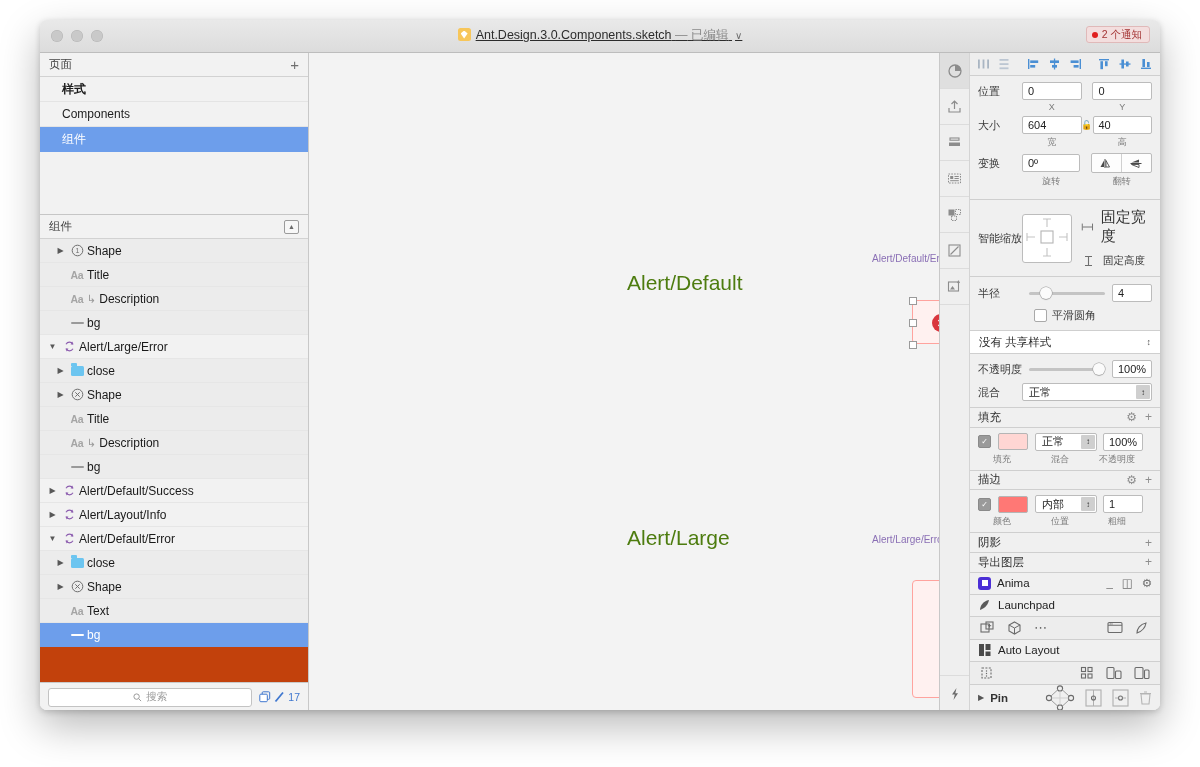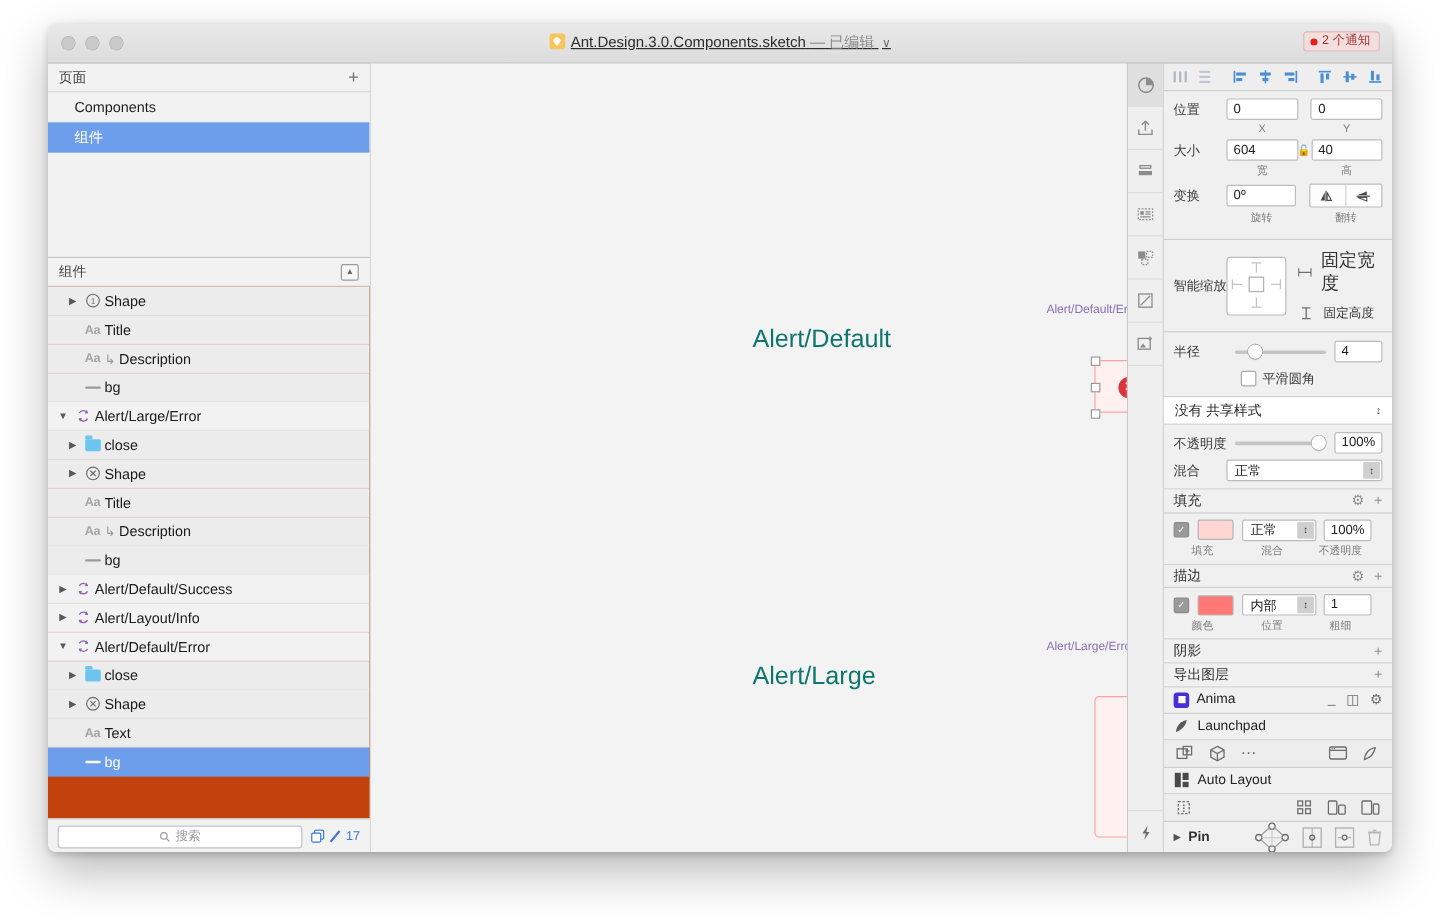--- a/index.html
+++ b/index.html
@@ -61,21 +61,21 @@
   .layer.sel .dash{background:#fff;}
 
   
   .srch{height:28px;display:flex;align-items:center;gap:7px;padding:0 8px;background:#f2f2f2;border-top:1px solid #c9c9c9;}
   .srch .field{flex:1;height:17px;border:1px solid #c3c3c3;border-radius:3px;background:#fff;
       display:flex;align-items:center;justify-content:center;gap:4px;font-size:10.5px;color:#9a9a9a;}
   .srch .cnt{display:flex;align-items:center;gap:3px;font-size:10.5px;color:#3f77cf;}
 
   
   .artlabel{position:absolute;font-size:10px;color:#8a6fb5;}
-  .arttitle{position:absolute;font-size:21px;color:#0f766e;}
+  .arttitle{position:absolute;font-size:21px;color:#4d7c0f;}
   .alert{position:absolute;background:#fff1f0;border:1px solid #ffa39e;border-radius:4px;box-sizing:border-box;}
   .alert .ic{position:absolute;}
   .a-sm{left:603px;top:247px;width:360px;height:44px;}
   .a-sm .ic{left:19px;top:13px;width:18px;height:18px;border-radius:50%;background:#d9363e;
       display:flex;align-items:center;justify-content:center;color:#fff;font-size:11px;line-height:1;}
   .a-lg{left:603px;top:527px;width:360px;height:118px;}
   .handle{position:absolute;width:6px;height:6px;background:#fff;border:1px solid #9a9a9a;}
 
   
   .rail-btn{height:35px;display:flex;align-items:center;justify-content:center;border-bottom:1px solid #dcdcdc;color:#8c8c8c;}
@@ -152,20 +152,23 @@
   </div>
 
   <div class="body">
 
     <div class="leftpane">
       <div class="pane-head">
         <span>页面</span>
         <span class="plus">+</span>
       </div>
       <div class="pages">
+        <div class="page-row bold">
+            <span>样式</span>
+          </div>
         <div class="page-row">
             <span>Components</span>
           </div>
         <div class="page-row sel">
             <span>组件</span>
           </div>
       </div>
 
       <div class="pane-head">
         <span>组件</span>
@@ -349,21 +352,21 @@
       <div class="arttitle" style="left:318px;top:218px;">Alert/Default</div>
       <div class="artlabel" style="left:563px;top:200px;">Alert/Default/Error</div>
       <div class="alert a-sm">
         <div class="ic">✕</div>
 
       </div>
       <div class="handle" style="left:600px;top:244px;"></div>
       <div class="handle" style="left:600px;top:266px;"></div>
       <div class="handle" style="left:600px;top:288px;"></div>
 
-      <div class="arttitle" style="left:318px;top:499px;">Alert/Large</div>
+      <div class="arttitle" style="left:318px;top:473px;">Alert/Large</div>
       <div class="artlabel" style="left:563px;top:481px;">Alert/Large/Error</div>
       <div class="alert a-lg">
         
         
         
       </div>
     </div>
 
     <div class="rightrail">
       <div class="rail-btn active">

